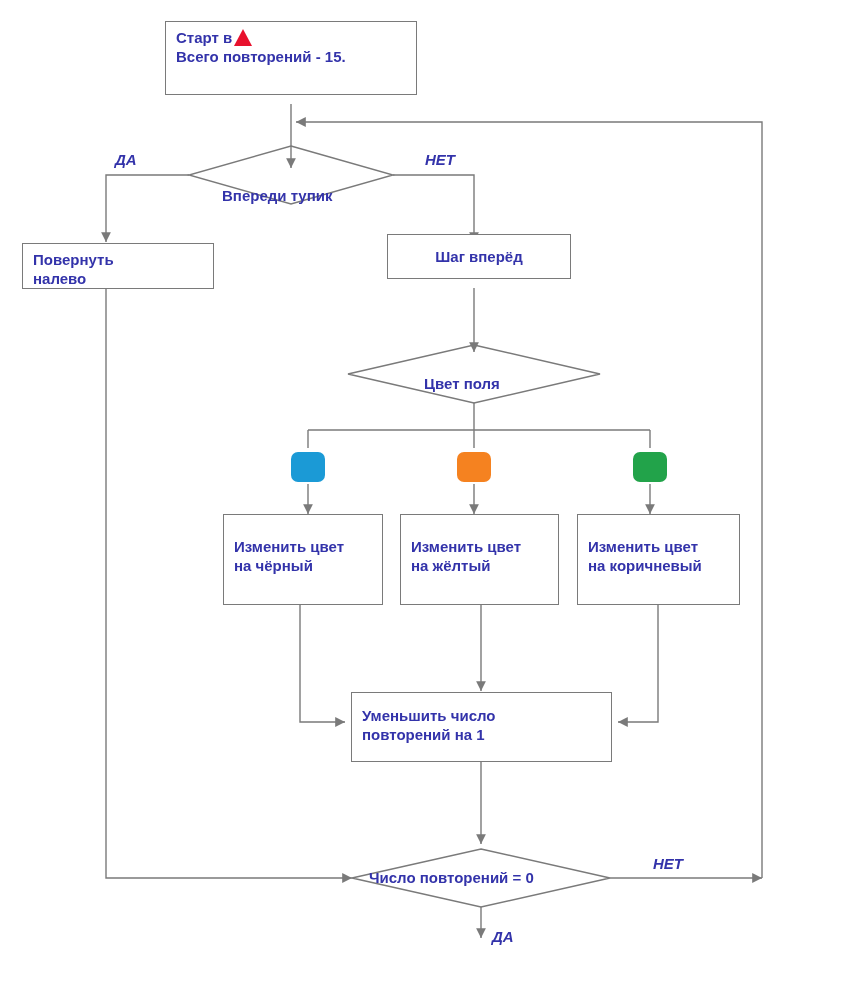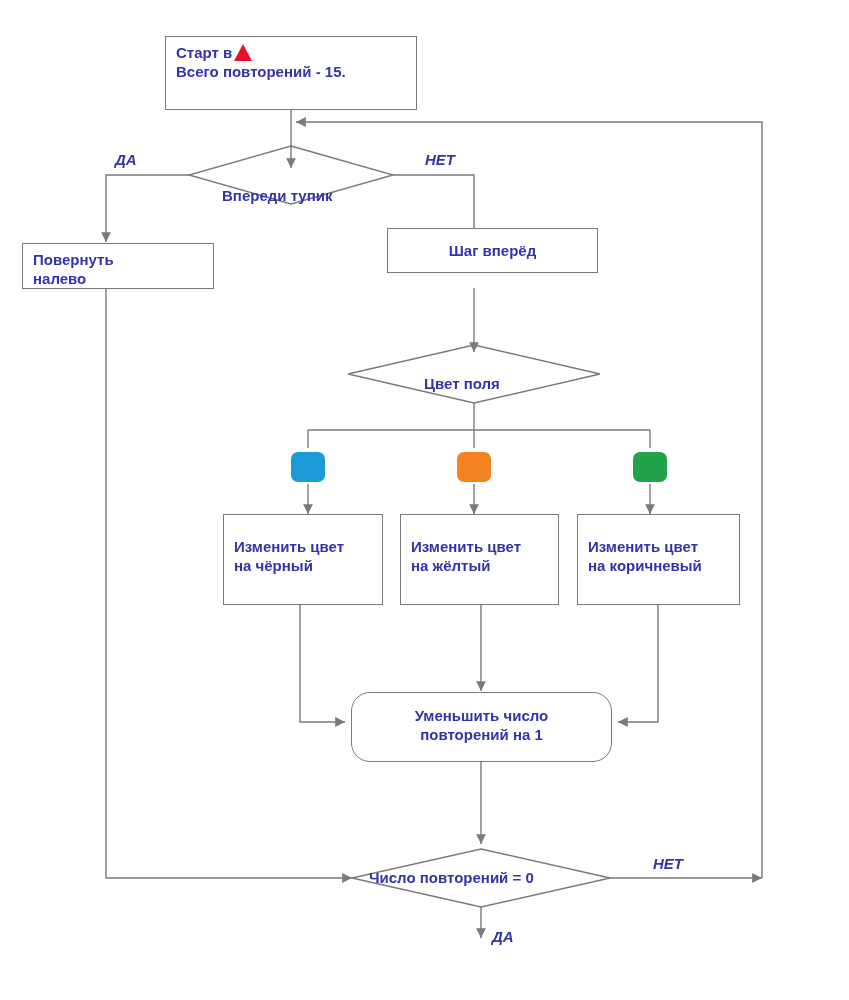--- a/index.html
+++ b/index.html
@@ -126,38 +126,38 @@
 
       <path d="M610,878 L762,878" marker-end="url(#arrow)"></path>
       <path d="M762,878 L762,122 L296,122" marker-end="url(#arrow)"></path>
 
       <path d="M481,907 L481,938" marker-end="url(#arrow)"></path>
 
       <path d="M106,288 L106,878 L352,878" marker-end="url(#arrow)"></path>
     </g>
   </svg>
 
-  <div class="node box" style="left:165px; top:36px; width:252px; height:74px;">
+  <div class="node box" style="left:165px; top:21px; width:252px; height:74px;">
     <div class="start-text">
       <span>Старт в</span><span class="tri"></span>
     </div>
     <div>Всего повторений - 15.</div>
   </div>
 
   <div class="diamond-label" style="left:222px; top:166px;margin-top:21px;">Впереди тупик</div>
 
   <div class="edge-label" style="left:115px; top:151px;">ДА</div>
   <div class="edge-label" style="left:425px; top:151px;">НЕТ</div>
 
   <div class="node box" style="left:22px; top:243px; width:192px; height:46px;">
     <div>Повернуть</div>
     <div>налево</div>
   </div>
 
-  <div class="node box center" style="left:387px; top:228px; width:211px; height:45px;">
+  <div class="node box center" style="left:387px; top:234px; width:184px; height:45px;">
     <span>Шаг вперёд</span>
   </div>
 
   <div class="diamond-label" style="left:424px; top:375px;text-align:right;">Цвет поля</div>
 
   <div class="swatch" style="left:291px; top:452px; background:#1b9ad6;"></div>
   <div class="swatch" style="left:457px; top:452px; background:#f58220;"></div>
   <div class="swatch" style="left:633px; top:452px; background:#22a34a;"></div>
 
   <div class="node box" style="left:223px; top:514px; width:160px; height:91px; padding-top:22px;">
@@ -168,21 +168,21 @@
   <div class="node box" style="left:400px; top:514px; width:159px; height:91px; padding-top:22px;">
     <div>Изменить цвет</div>
     <div>на жёлтый</div>
   </div>
 
   <div class="node box" style="left:577px; top:514px; width:163px; height:91px; padding-top:22px;">
     <div>Изменить цвет</div>
     <div>на коричневый</div>
   </div>
 
-  <div class="node box" style="left:351px; top:692px; width:261px; height:70px; padding-top:13px; text-align:center;border-radius:19px;">
+  <div class="node box" style="left:351px; top:692px; width:261px; height:70px; padding-top:13px; text-align:left;">
     <div>Уменьшить число</div>
     <div>повторений на 1</div>
   </div>
 
   <div class="diamond-label" style="left:369px; top:869px;">Число повторений = 0</div>
 
   <div class="edge-label" style="left:653px; top:855px;">НЕТ</div>
   <div class="edge-label" style="left:492px; top:928px;">ДА</div>
 
 </div>

